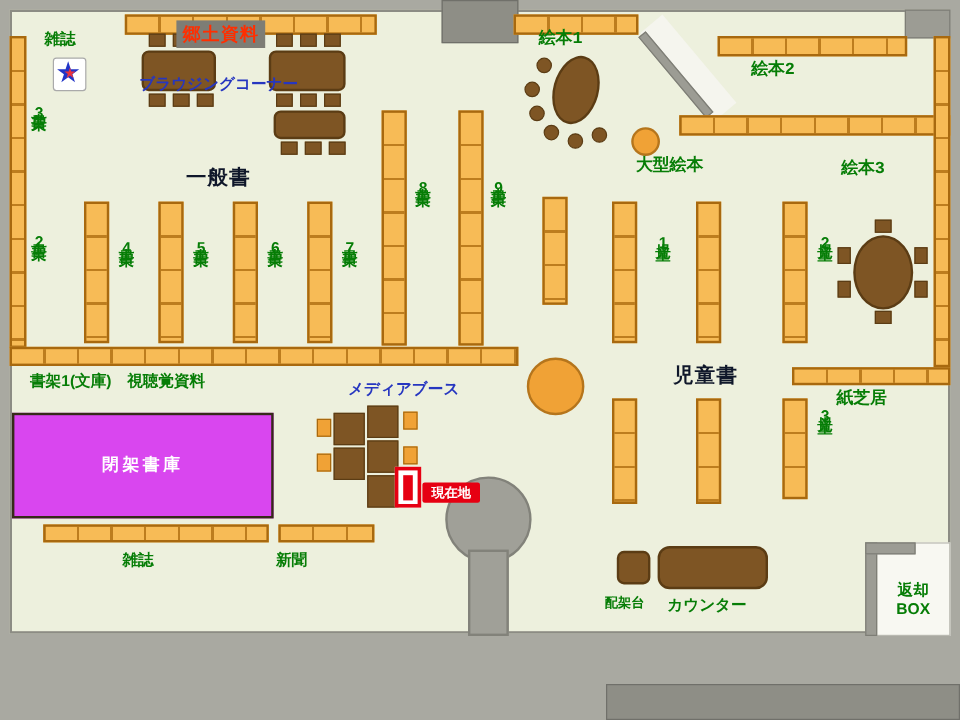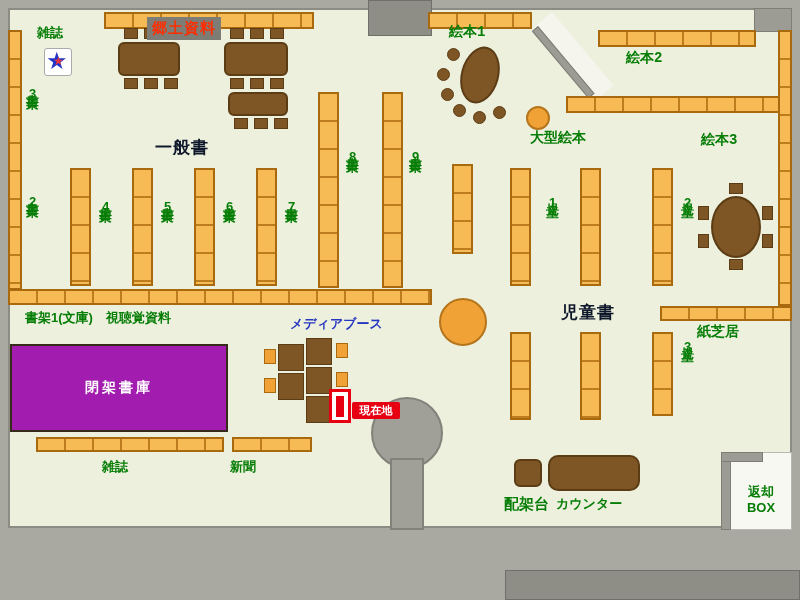--- a/index.html
+++ b/index.html
@@ -16,28 +16,28 @@
      background-image:repeating-linear-gradient(to right,transparent 0 26px,#bd7d1e 26px 28px);}
   .tbl{background:#7e5524;border:2px solid #5b3c14;border-radius:6px;}
   .chair{background:#7e5524;border:1px solid #5b3c14;width:14px;height:11px;}
   .ochair{background:#f0a236;border:1px solid #a8690f;width:12px;height:15px;}
   .stool{background:#7e5524;border:1px solid #5b3c14;border-radius:50%;width:13px;height:13px;}
   .booth{background:#7e5524;border:1px solid #5b3c14;width:26px;height:27px;}
   .circ{border-radius:50%;}
   .orange{background:#f0a236;border:2px solid #b5751c;}
   .glabel{color:#067d06;font-size:13px;font-weight:bold;white-space:nowrap;}
   .g14{font-size:14px;font-family:Liberation Mono, monospace;}
-  .g12{font-size:15px;}
+  .g12{font-size:11px;}
   .vlabel{color:#067d06;font-size:13px;font-weight:bold;writing-mode:vertical-rl;
           text-orientation:upright;letter-spacing:1px;white-space:nowrap;}
   .rlabel{color:#0f172a;font-weight:bold;font-size:17px;white-space:nowrap;letter-spacing:1px;}
   .blabel{color:#2636c0;font-size:13px;font-weight:bold;white-space:nowrap;}
   .kyodo{background:#7d7d75;color:#ff2e00;font-weight:bold;font-size:15px;
          padding:2px 5px;letter-spacing:1px;z-index:5;white-space:nowrap;}
-  .stacks{background:#a21caf;border:2px solid #362a19;color:#fff;display:flex;
+  .stacks{background:#d946ef;border:2px solid #362a19;color:#fff;display:flex;
           align-items:center;justify-content:center;font-weight:bold;font-size:14px;letter-spacing:3px;}
   .pillar{background:#a0a098;border:2px solid #82827a;}
   .entrance{background:#f6f6f0;border-top:3px solid #60605a;display:flex;
             justify-content:center;align-items:flex-start;z-index:4;}
   .entrance span{color:#067d06;font-size:15px;font-weight:bold;letter-spacing:2px;margin-top:2px;}
   .loc-box{border:3px solid #e60012;background:#fff;z-index:6;}
   .loc-bar{position:absolute;left:4px;top:4px;width:8px;height:21px;background:#e60012;}
   .loc-label{background:#e60012;color:#fff;font-size:11px;font-weight:bold;display:flex;
              align-items:center;justify-content:center;border-radius:2px;z-index:6;white-space:nowrap;}
   .staricon{background:#fff;border:1px solid #aaa;border-radius:3px;text-align:center;}
@@ -159,20 +159,21 @@
   <div class="abs tbl" style="left:548px;top:455px;width:92px;height:36px;border-radius:10px;"></div>
   <div class="abs tbl" style="left:514px;top:459px;width:28px;height:28px;"></div>
 
 
   <div class="abs glabel" style="left:37px;top:24px;">雑誌</div>
   <div class="abs staricon" style="left:44px;top:48px;width:28px;height:28px;">
     <span class="star-blue">★</span>
     <span class="star-red">★</span>
   </div>
   <div class="abs kyodo" style="left:147px;top:17px;">郷土資料</div>
+  <div class="abs blabel" style="left:116px;top:61px;">ブラウジングコーナー</div>
   <div class="abs glabel g14" style="left:449px;top:23px;">絵本1</div>
   <div class="abs glabel g14" style="left:626px;top:49px;">絵本2</div>
   <div class="abs glabel g14" style="left:701px;top:131px;">絵本3</div>
   <div class="abs glabel g14" style="left:530px;top:129px;">大型絵本</div>
   <div class="abs rlabel" style="left:155px;top:136px;">一般書</div>
   <div class="abs rlabel" style="left:561px;top:301px;">児童書</div>
 
   <div class="abs vlabel" style="left:23px;top:84px;">書架3</div>
   <div class="abs vlabel" style="left:23px;top:192px;">書架2</div>
   <div class="abs vlabel" style="left:96px;top:197px;">書架4</div>

